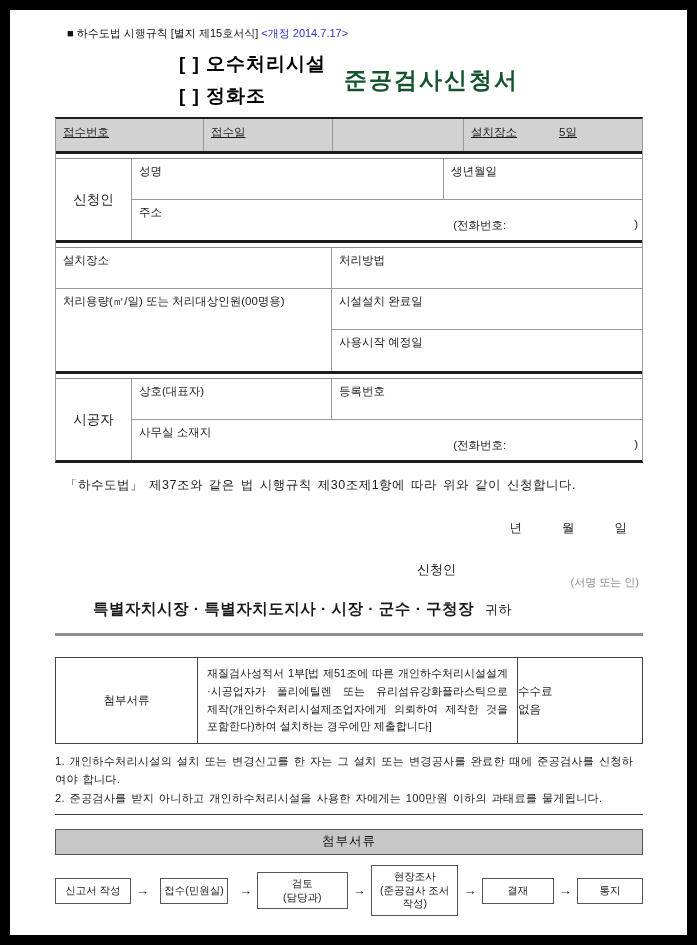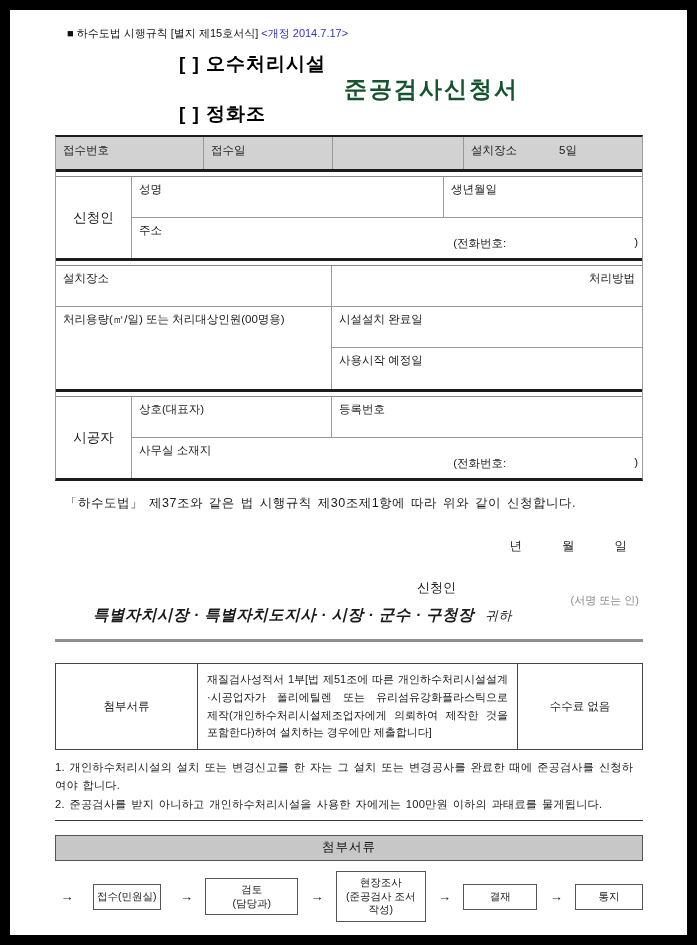--- a/index.html
+++ b/index.html
@@ -11,68 +11,68 @@
   .page{
     position:relative;width:677px;height:925px;margin:0 auto;top:10px;
     background:#fff;box-sizing:border-box;padding:16px 44px 0 45px;
     color:#1a1a1a;
   }
   
   .form-ref{margin-left:12px;font-size:11px;color:#111;}
   .form-ref .rev{color:#3333cc;}
   
   .title-block{display:flex;justify-content:center;align-items:center;margin-top:10px;gap:18px;}
-  .title-options{display:flex;flex-direction:column;gap:24px;}
+  .title-options{display:flex;flex-direction:column;gap:6px;}
   .title-option{font-size:19px;font-weight:bold;letter-spacing:1px;color:#000;}
   .title-main{font-size:23px;font-weight:bold;letter-spacing:2px;color:#14532d;}
   
   .tbl{
     margin-top:8px;
     border-top:2px solid #1c1c1c;border-bottom:3px solid #1c1c1c;
     border-left:1px solid #999;border-right:1px solid #999;
   }
   .sep{height:4px;border-top:3px solid #1c1c1c;border-bottom:1px solid #8a8a8a;background:#fff;}
   .cell{padding:5px 7px;font-size:11.5px;box-sizing:border-box;color:#1a1a1a;}
   .vline{border-right:1px solid #999;}
   .hline{border-bottom:1px solid #999;}
   .receipt{display:grid;grid-template-columns:148px 129px 131px 1fr;background:#d2d2d2;height:32px;}
-  .receipt .cell{padding-top:6px;}
+  .receipt .cell{padding-top:6px;text-decoration:underline;}
   .period-cell{display:flex;gap:42px;}
   .sec-label{display:flex;align-items:center;justify-content:center;font-size:13.5px;}
   .applicant{display:grid;grid-template-columns:76px 312px 1fr;grid-template-rows:41px 40px;}
   .a-label{grid-row:1/3;grid-column:1;}
   .a-name{grid-row:1;grid-column:2;}
   .a-birth{grid-row:1;grid-column:3;}
   .a-addr{grid-row:2;grid-column:2/4;position:relative;}
   .phone{position:absolute;right:4px;bottom:7px;display:flex;gap:128px;font-size:11.5px;}
   .install{display:grid;grid-template-columns:276px 1fr;grid-auto-rows:41px;}
   .i-place{grid-column:1;grid-row:1;}
-  .i-method{grid-column:2;grid-row:1;text-align:right;}
+  .i-method{grid-column:2;grid-row:1;}
   .i-capacity{grid-column:1;grid-row:2/4;}
   .i-complete{grid-column:2;grid-row:2;}
   .i-start{grid-column:2;grid-row:3;}
   .builder{display:grid;grid-template-columns:76px 200px 1fr;grid-template-rows:41px 40px;}
   .b-label{grid-row:1/3;grid-column:1;}
   .b-company{grid-row:1;grid-column:2;}
   .b-reg{grid-row:1;grid-column:3;}
   .b-office{grid-row:2;grid-column:2/4;position:relative;}
   
   .statement{margin-top:14px;padding:0 10px;font-size:12.5px;letter-spacing:.5px;word-spacing:2px;}
   .date-line{margin-top:26px;display:flex;justify-content:flex-end;gap:40px;padding-right:16px;font-size:12.5px;}
   .sig-line{position:relative;margin-top:24px;height:17px;font-size:13px;}
   .sig-line .applicant-sign{position:absolute;left:362px;top:0;}
   .sig-line .sign-note{position:absolute;right:4px;top:14px;font-size:11px;color:#8a8a8a;}
-  .recipient{margin-top:9px;padding-left:38px;font-size:15.5px;font-weight:bold;letter-spacing:.5px;font-style:italic;}
+  .recipient{margin-top:21px;padding-left:38px;font-size:15.5px;font-weight:bold;letter-spacing:.5px;}
   .recipient .suffix{font-size:13px;font-weight:normal;margin-left:6px;}
   .rule-gray{margin-top:13px;height:3px;background:#8f8f8f;}
   
   .attach{margin-top:21px;display:grid;grid-template-columns:142px 320px 1fr;border:1px solid #444;min-height:66px;}
   .attach-label{display:flex;align-items:center;justify-content:center;font-size:11.5px;border-right:1px solid #444;}
   .attach-content{padding:7px 9px;font-size:11px;line-height:1.62;text-align:justify;border-right:1px solid #444;word-break:keep-all;}
-  .attach-fee{display:flex;flex-direction:row;align-items:center;justify-content:center;gap:3px;font-size:11.5px;}
+  .attach-fee{display:flex;flex-direction:column;justify-content:center;gap:3px;font-size:11.5px;}
   
   .bar{height:24px;background:#c7c7c7;border:1px solid #555;display:flex;align-items:center;justify-content:center;font-size:12.5px;letter-spacing:1px;color:#111;}
   .notice-bar{margin-top:13px;}
   .notes{margin-top:8px;font-size:11.2px;line-height:1.62;letter-spacing:.2px;word-spacing:1.5px;}
   .rule-dark{margin-top:7px;border-top:1px solid #3a3a3a;height:0;}
   .proc-bar{margin-top:14px;}
   
   .flow{margin-top:10px;display:flex;justify-content:space-between;align-items:flex-start;}
   .step{display:flex;flex-direction:column;}
   .step .box-area{height:52px;display:flex;align-items:center;justify-content:center;}
@@ -184,20 +184,28 @@
 
   <div class="notes">
     <div>1. 개인하수처리시설의 설치 또는 변경신고를 한 자는 그 설치 또는 변경공사를 완료한 때에 준공검사를 신청하여야 합니다.</div>
     <div>2. 준공검사를 받지 아니하고 개인하수처리시설을 사용한 자에게는 100만원 이하의 과태료를 물게됩니다.</div>
   </div>
   <div class="rule-dark"></div>
 
   <div class="bar proc-bar">첨부서류</div>
   <div class="flow">
 
+    <div class="step w1">
+      <div class="box-area">
+        <div class="box">
+          <span>신고서 작성</span>
+        </div>
+      </div>
+
+    </div>
 
     <div class="arrow">→</div>
 
     <div class="step w2">
       <div class="box-area">
         <div class="box">
           <span>접수(민원실)</span>
         </div>
       </div>
 

